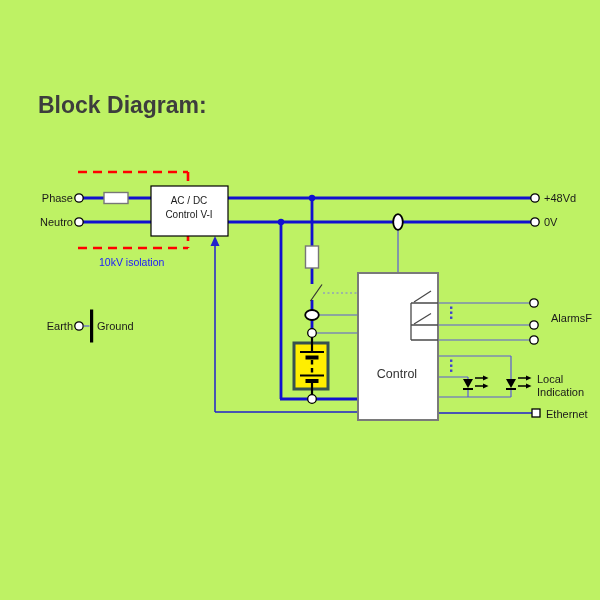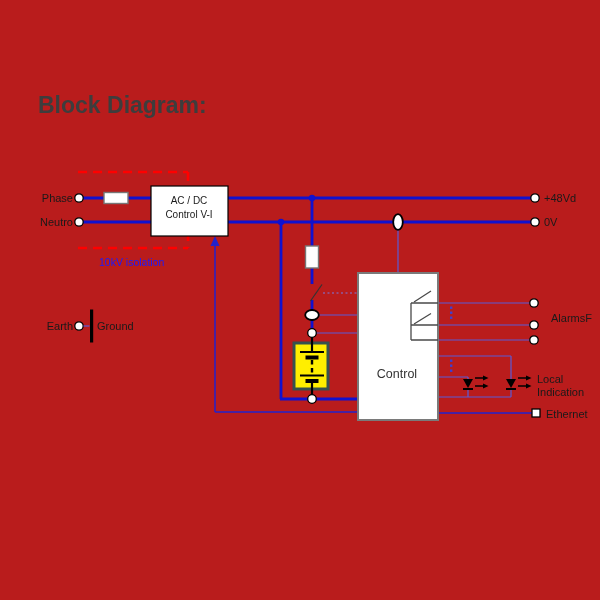--- a/index.html
+++ b/index.html
@@ -1,16 +1,16 @@
 <!DOCTYPE html>
 <html><head>
 <meta charset="utf-8">
 <style>
   html,body{margin:0;padding:0;background:#fff;}
-  #stage{position:relative;width:600px;height:600px;background:#b91c1c;overflow:hidden;
+  #stage{position:relative;width:600px;height:600px;background:#bef264;overflow:hidden;
          font-family:"Liberation Sans",sans-serif;}
   svg text{font-family:"Liberation Sans",sans-serif;}
   .title-text{font-size:23px;font-weight:bold;fill:#3d3d3d;}
   .lbl{font-size:11px;fill:#1a1a1a;}
   .lbl-small{font-size:10px;fill:#1a1a1a;}
   .lbl-blue{font-size:10.5px;fill:#1a1aff;}
   .lbl-ctrl{font-size:12.5px;fill:#333333;}
   .wire-thick{stroke:#1111cf;stroke-width:2.8;fill:none;}
   .wire-thin{stroke:#5a5ad6;stroke-width:1.2;fill:none;}
   .wire-dotted{stroke:#7a7ae0;stroke-width:1;fill:none;stroke-dasharray:2 2.5;}

